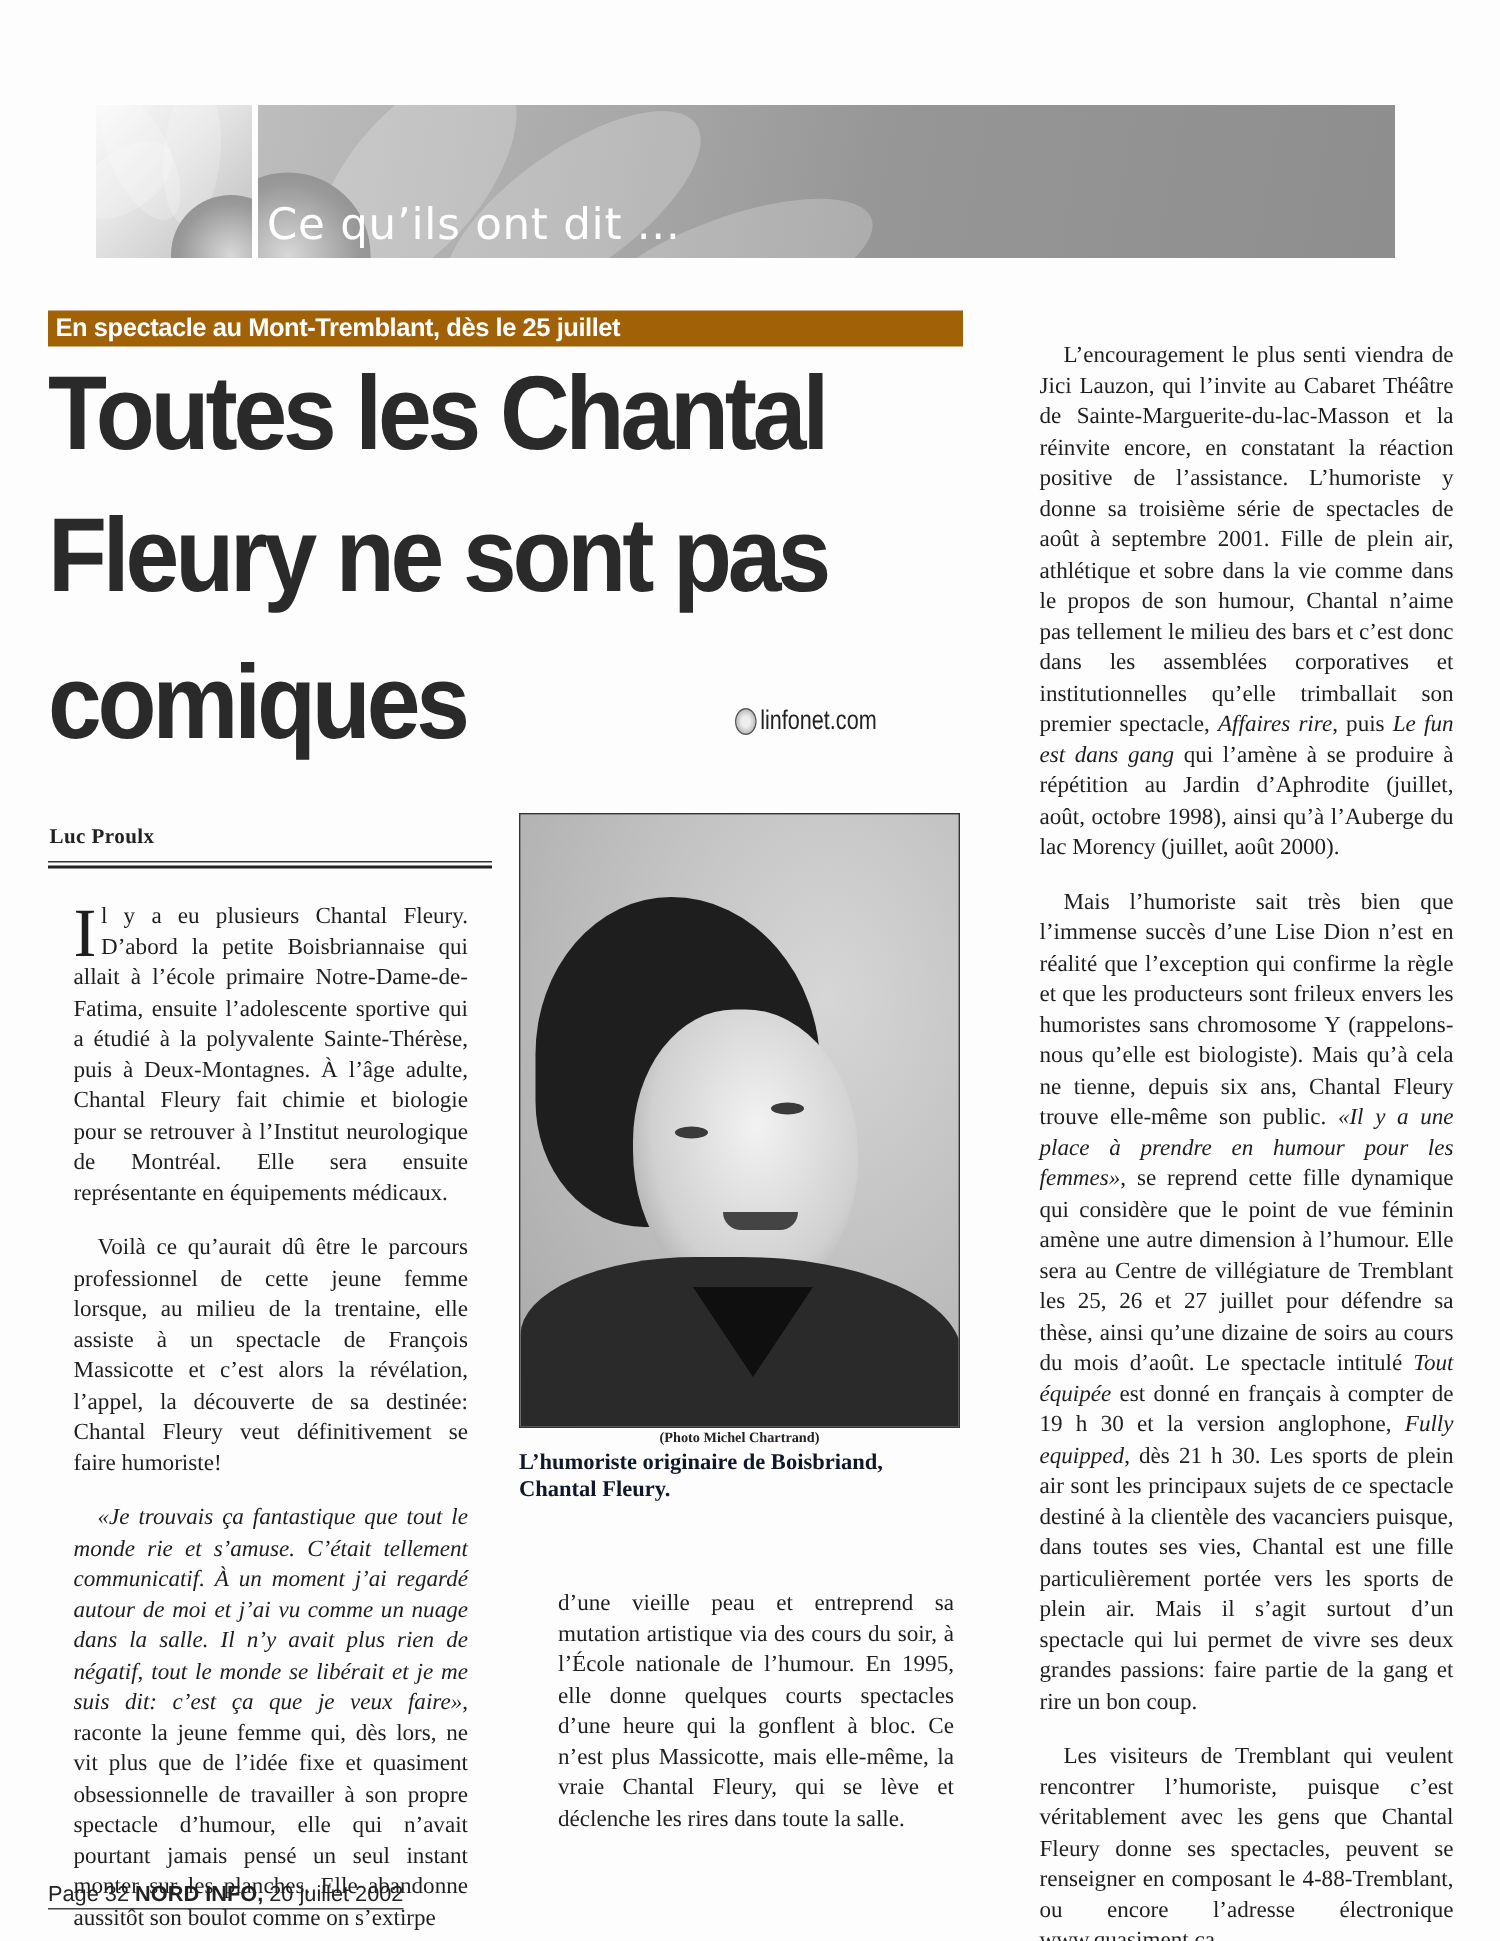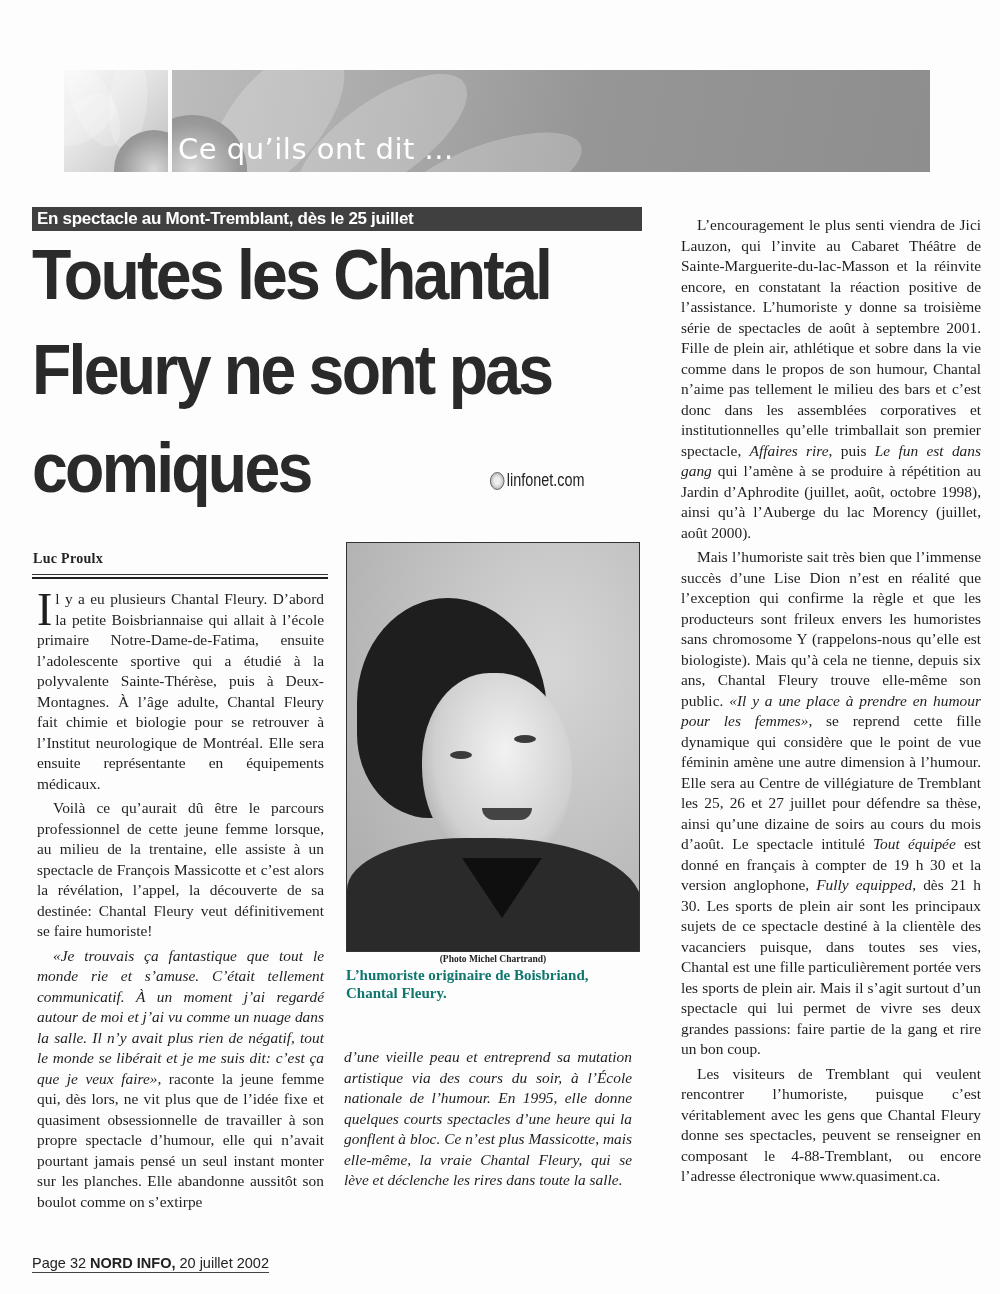--- a/index.html
+++ b/index.html
@@ -30,21 +30,21 @@
     background: radial-gradient(circle, #d8d8d8 0%, #9a9a9a 60%, #888 100%);
   }
   .banner-title {
     position: absolute; left: 114px; top: 62px;
     font-family: "DejaVu Sans", sans-serif; font-size: 29px; color: #ffffff;
     letter-spacing: 0.5px; white-space: nowrap;
   }
   
   .kicker {
     position: absolute; left: 32px; top: 207px; width: 610px; height: 24px;
-    background: #404040; color: #fff;
+    background: #a16207; color: #fff;
     font-family: "Liberation Sans", sans-serif; font-weight: bold;
     font-size: 17px; line-height: 24px; padding-left: 5px; box-sizing: border-box;
     transform-origin: left; letter-spacing: -0.3px;
   }
   .headline {
     position: absolute; left: 32px; width: 620px;
     font-family: "Liberation Sans", "DejaVu Sans", sans-serif; font-weight: bold;
     font-size: 70px; color: #2a2a2a; letter-spacing: -3px;
     transform: scaleX(0.92); transform-origin: left; white-space: nowrap;
   }
@@ -66,24 +66,24 @@
   }
   .byline-rule {
     position: absolute; left: 32px; top: 574px; width: 296px; height: 5px;
     border-top: 1px solid #333; border-bottom: 2px solid #222; box-sizing: border-box;
   }
   
   .col {
     position: absolute; font-size: 15.4px; line-height: 20.5px; text-align: justify;
     color: #1e1e1e;
   }
-  .col p { margin: 4px; text-indent: 16px; }
+  .col p { margin: 16px; text-indent: 16px; }
   .col p.noindent { text-indent: 0; }
   .col-1 { left: 33px; top: 585px; width: 295px; }
-  .col-2 { left: 340px; top: 1043px; width: 296px; font-style: italic; }
+  .col-2 { left: 356px; top: 1043px; width: 296px; }
   .col-3 { left: 677px; top: 211px; width: 308px; }
   .dropcap {
     float: left; font-size: 46px; line-height: 38px; margin: 2px 3px 0 0;
     text-indent: 0;
   }
   i { font-style: italic; }
   
   .photo {
     position: absolute; left: 346px; top: 542px; width: 294px; height: 410px;
     border: 1px solid #333; box-sizing: border-box; overflow: hidden;
@@ -107,21 +107,21 @@
   .collar {
     position: absolute; left: 115px; top: 315px; width: 80px; height: 60px;
     background: #0f0f0f; clip-path: polygon(0 0, 100% 0, 50% 100%);
   }
   .photo-credit {
     position: absolute; left: 346px; top: 954px; width: 294px; text-align: center;
     font-size: 9.5px; font-weight: bold; color: #222;
   }
   .caption {
     position: absolute; left: 346px; top: 966px; width: 296px;
-    font-size: 15px; font-weight: bold; line-height: 18px; color: #0f766e;
+    font-size: 15px; font-weight: bold; line-height: 18px; color: #0f172a;
   }
   .footer {
     position: absolute; left: 32px; top: 1255px;
     font-family: "Liberation Sans", sans-serif; font-size: 14.5px; color: #222;
     border-bottom: 1px solid #444; padding-bottom: 1px;
   }
   .footer b { font-weight: bold; }
 </style>
 </head>
 <body>

